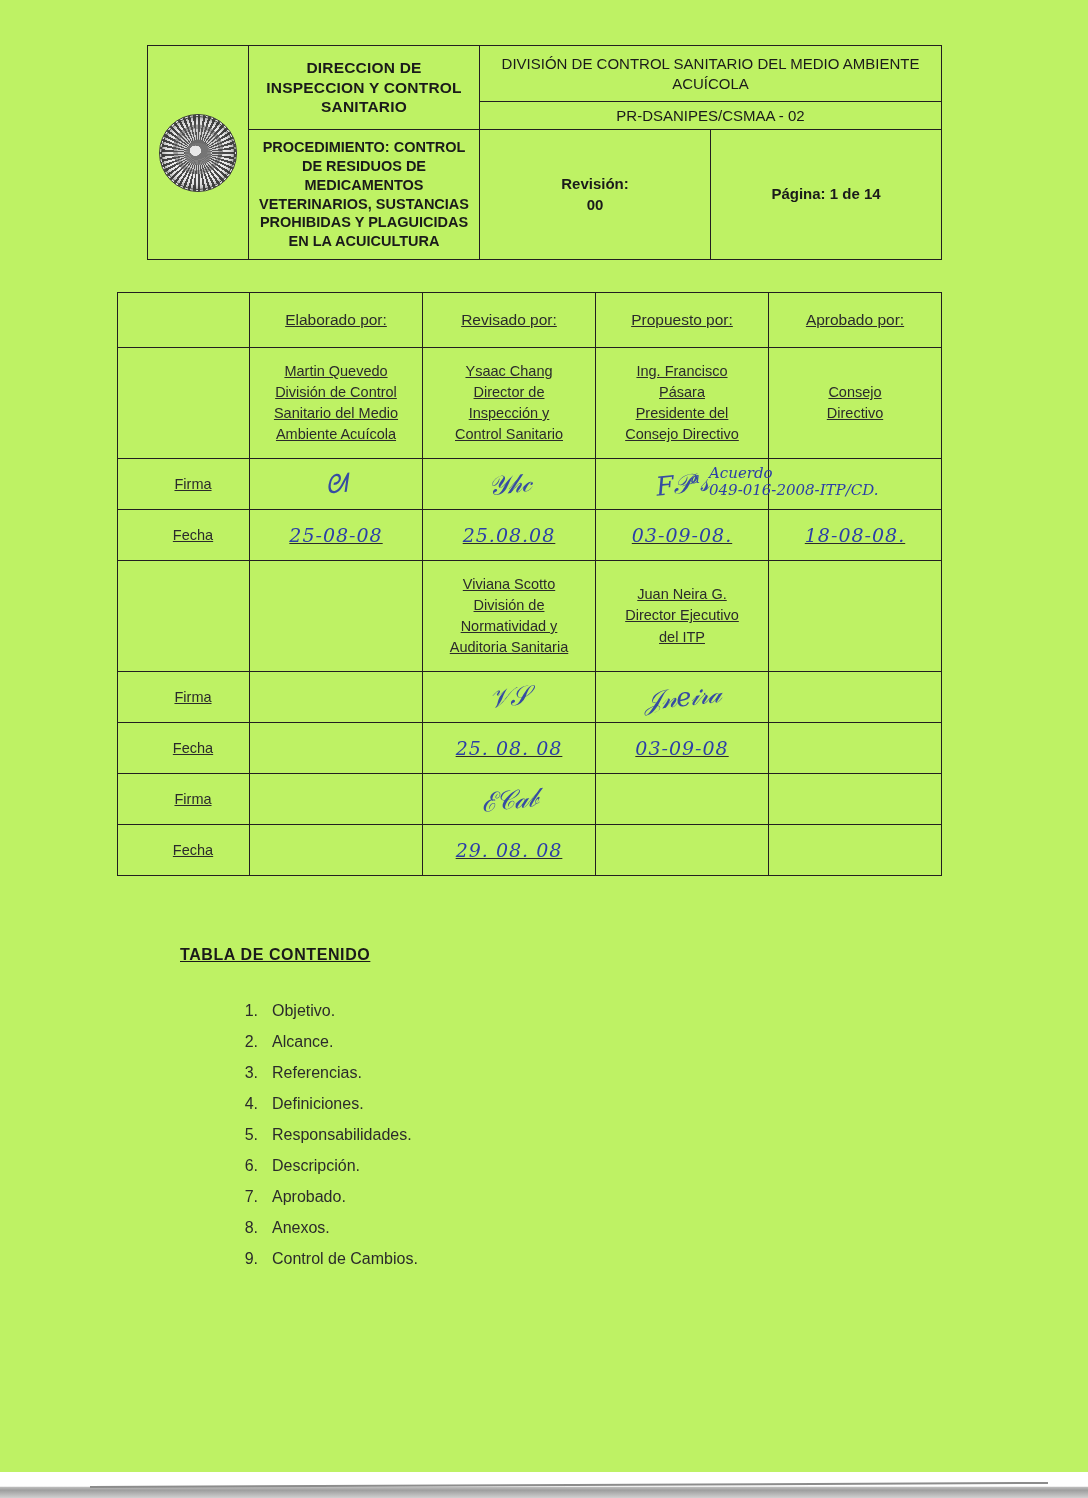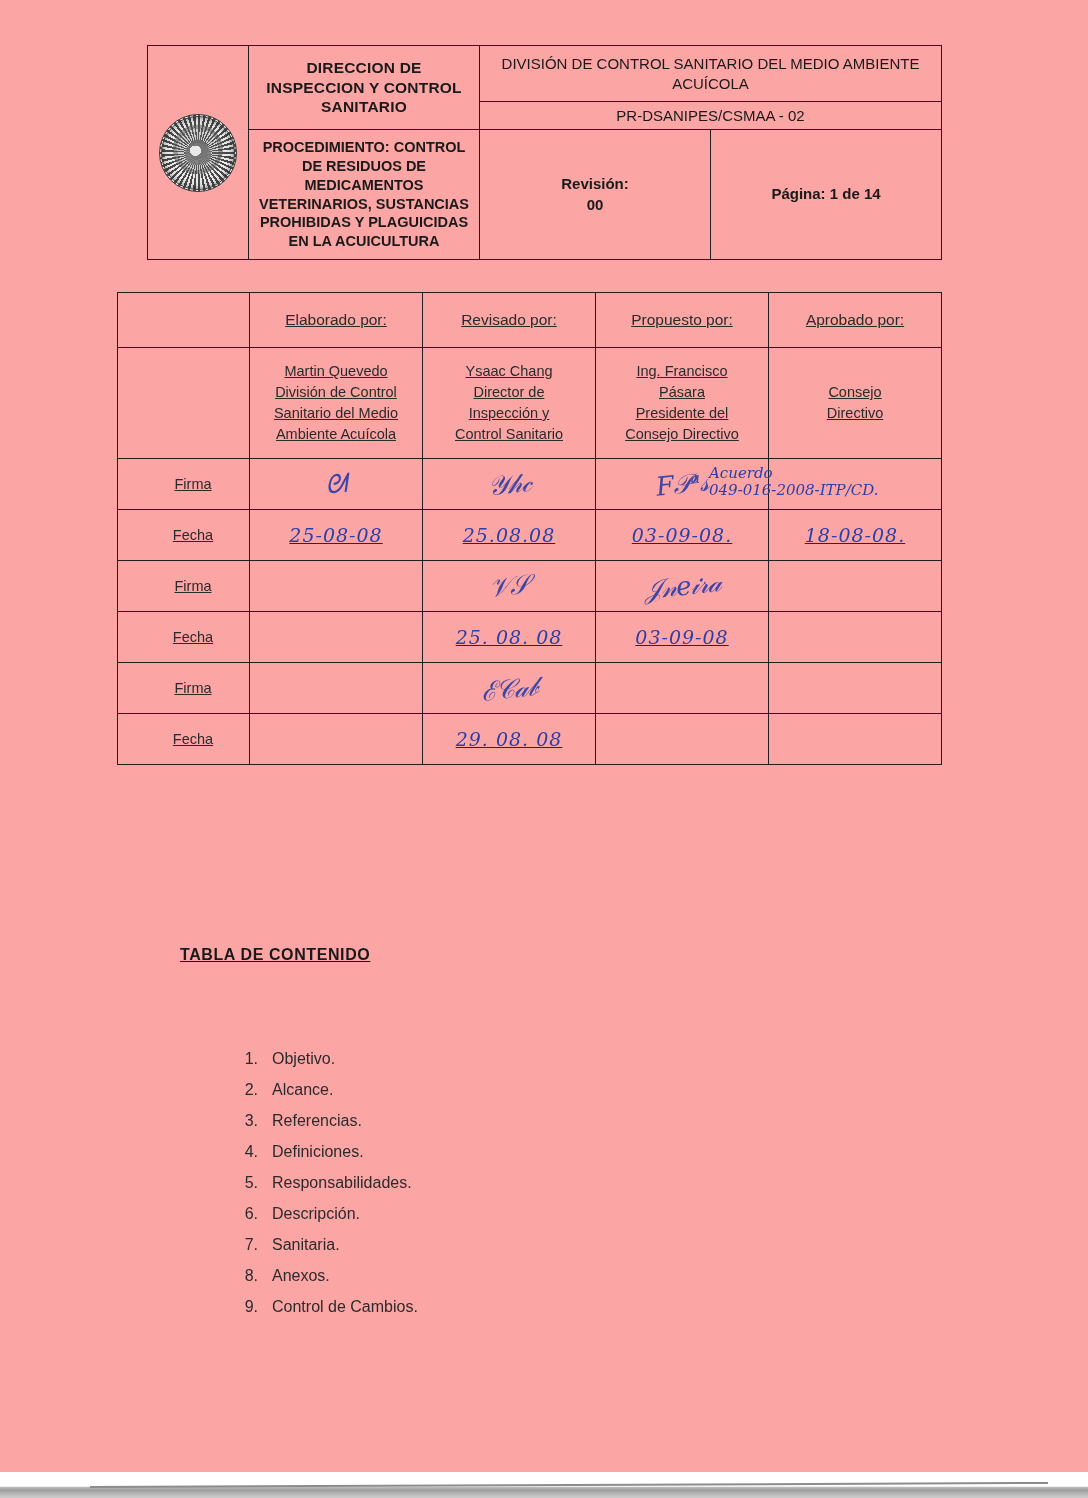--- a/index.html
+++ b/index.html
@@ -4,21 +4,21 @@
 <style>
   html, body {
     margin: 0;
     padding: 0;
     background: #d8d8d8;
   }
   .page {
     position: relative;
     width: 1088px;
     height: 1498px;
-    background: #fca5a5;
+    background: #bef264;
     margin: 0 auto;
     overflow: hidden;
     font-family: "Liberation Sans", sans-serif;
     color: #1a1a1a;
   }
   
   .header-table {
     position: absolute;
     left: 147px;
     top: 45px;
@@ -176,21 +176,21 @@
     font-size: 16px;
     font-weight: bold;
     letter-spacing: .6px;
     text-decoration: underline;
     color: #1a1a1a;
     text-align: right;
   }
   .toc-list {
     position: absolute;
     left: 228px;
-    top: 1043px;
+    top: 995px;
     margin: 0;
     padding: 0;
     list-style: none;
     font-size: 16px;
     color: #2b2b2b;
   }
   .toc-list li {
     height: 31px;
     line-height: 31px;
     white-space: nowrap;
@@ -295,20 +295,32 @@
       </td>
     </tr>
     <tr class="row-fecha">
       <td class="label-left">Fecha</td>
       <td><span class="ink">25-08-08</span></td>
       <td><span class="ink">25.08.08</span></td>
       <td><span class="ink">03-09-08.</span></td>
       <td><span class="ink">18-08-08.</span></td>
     </tr>
 
+    <tr>
+      <td></td>
+      <td class="role-cell" style="white-space:pre-line"></td>
+      <td class="role-cell" style="white-space:pre-line">Viviana Scotto
+División de
+Normatividad y
+Auditoria Sanitaria</td>
+      <td class="role-cell" style="white-space:pre-line">Juan Neira G.
+Director Ejecutivo
+del ITP</td>
+      <td class="role-cell" style="white-space:pre-line"></td>
+    </tr>
     <tr class="row-firma">
       <td class="label-left">Firma</td>
       <td></td>
       <td><span class="ink-sig">𝒱𝒮</span></td>
       <td><span class="ink-sig">𝒥𝓃𝑒𝒾𝓇𝒶</span></td>
       <td></td>
     </tr>
     <tr class="row-fecha">
       <td class="label-left">Fecha</td>
       <td><span class="ink"></span></td>
@@ -335,19 +347,19 @@
     </table>
 
   <div class="toc-title">TABLA DE CONTENIDO</div>
   <ul class="toc-list">
     <li><span class="num">1.</span><span>Objetivo.</span></li>
     <li><span class="num">2.</span><span>Alcance.</span></li>
     <li><span class="num">3.</span><span>Referencias.</span></li>
     <li><span class="num">4.</span><span>Definiciones.</span></li>
     <li><span class="num">5.</span><span>Responsabilidades.</span></li>
     <li><span class="num">6.</span><span>Descripción.</span></li>
-    <li><span class="num">7.</span><span>Sanitaria.</span></li>
+    <li><span class="num">7.</span><span>Aprobado.</span></li>
     <li><span class="num">8.</span><span>Anexos.</span></li>
     <li><span class="num">9.</span><span>Control de Cambios.</span></li>
   </ul>
 
   <div class="scan-edge"></div>
 </div>
 
 </body></html>

